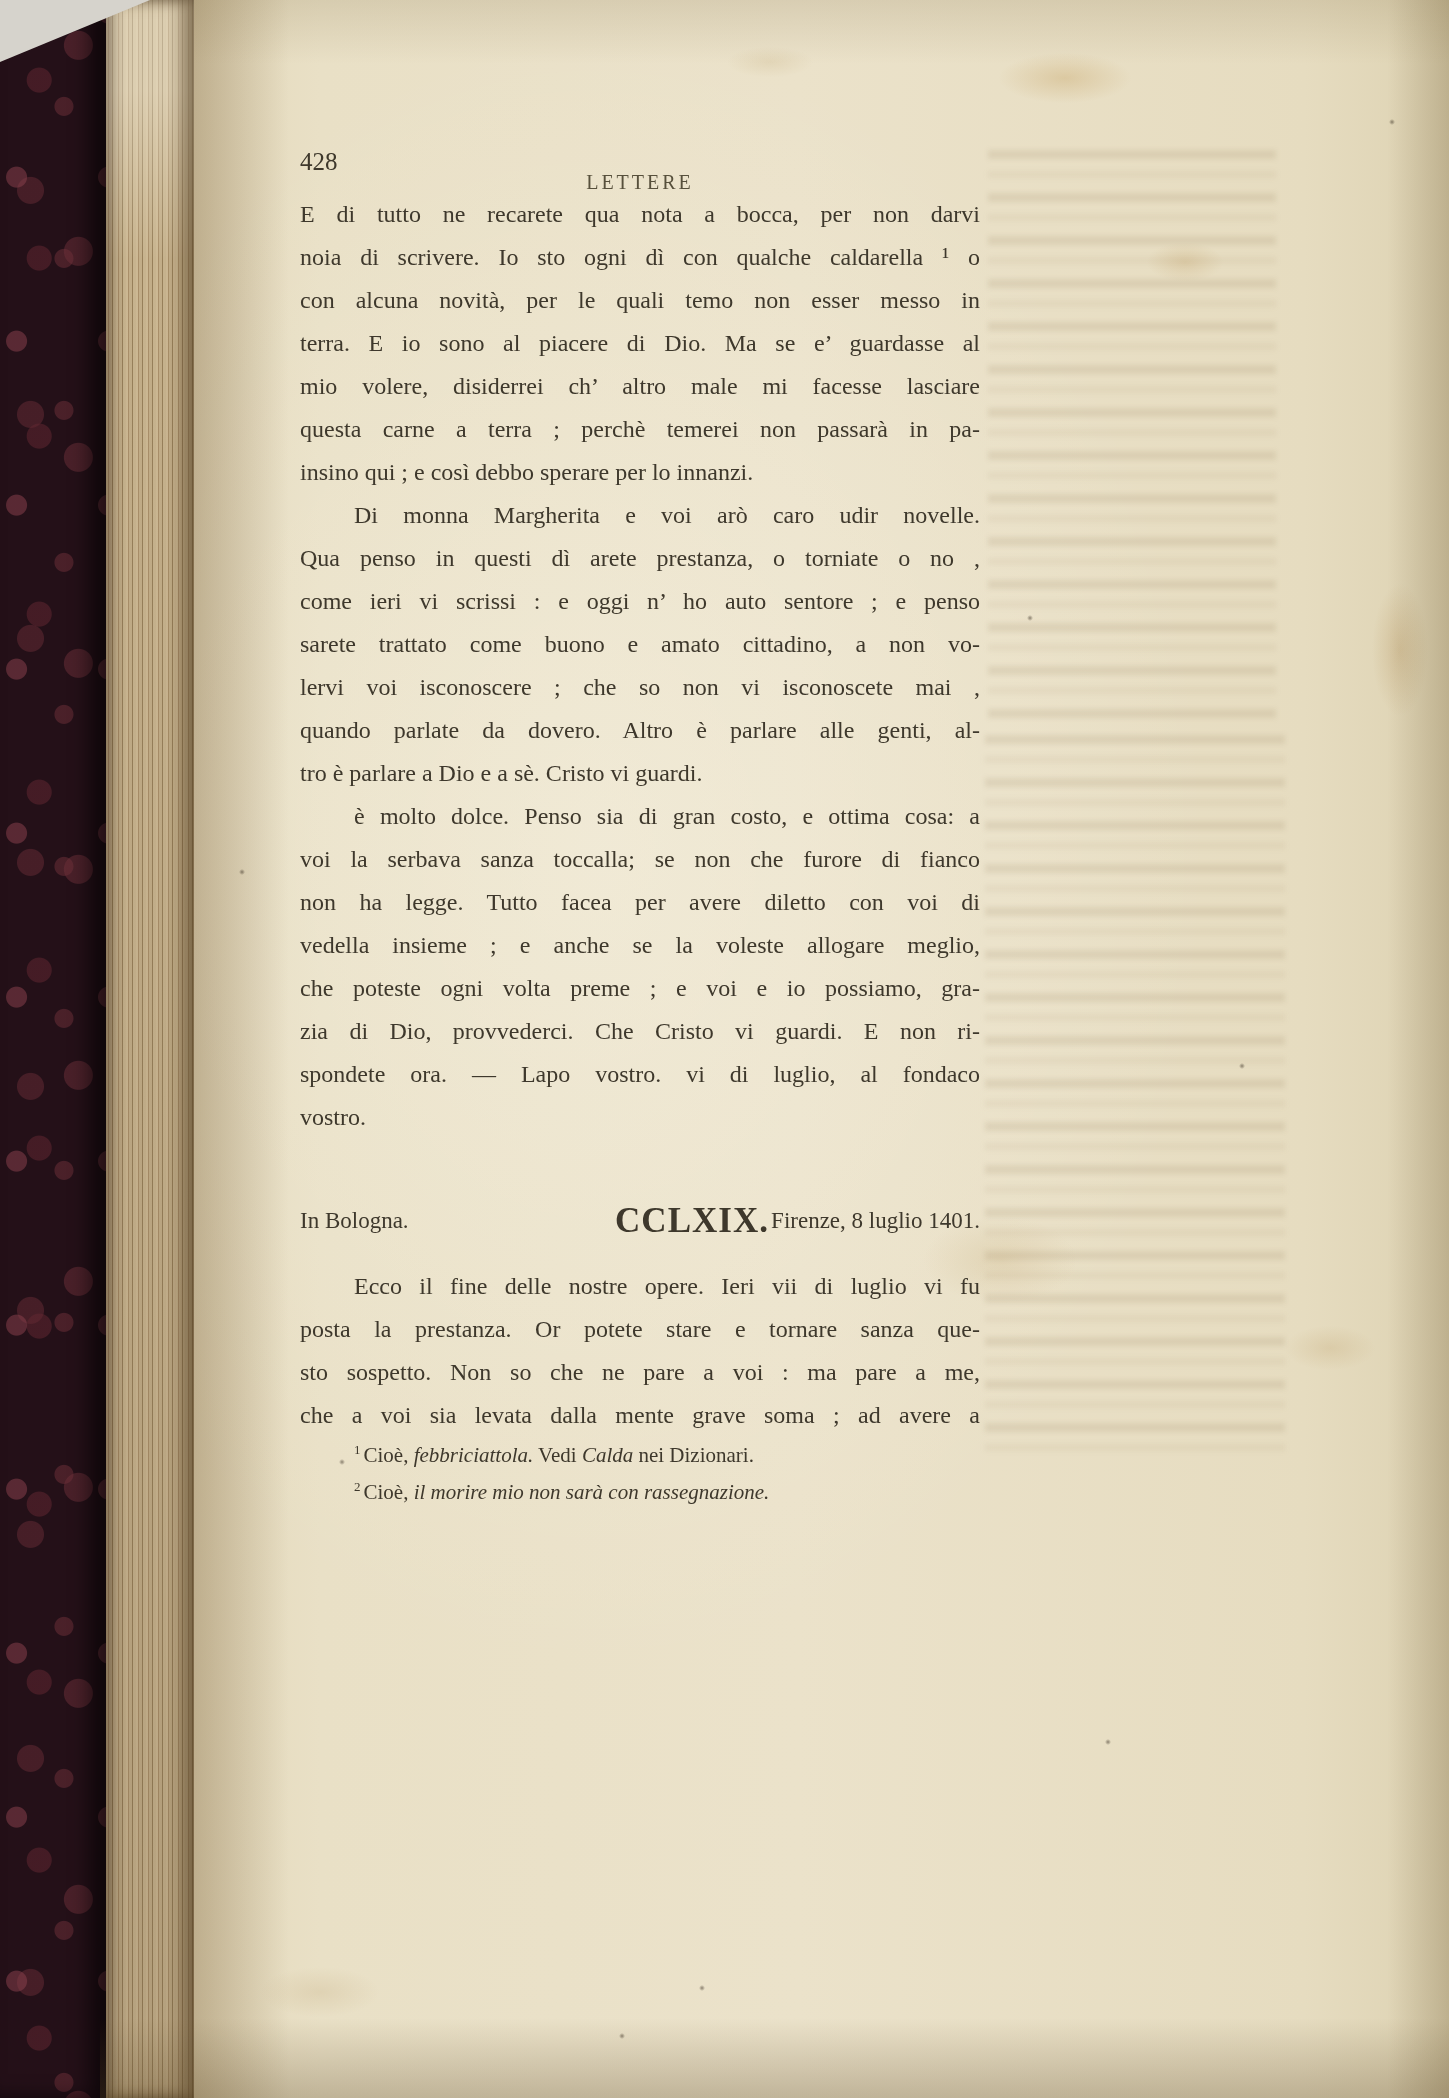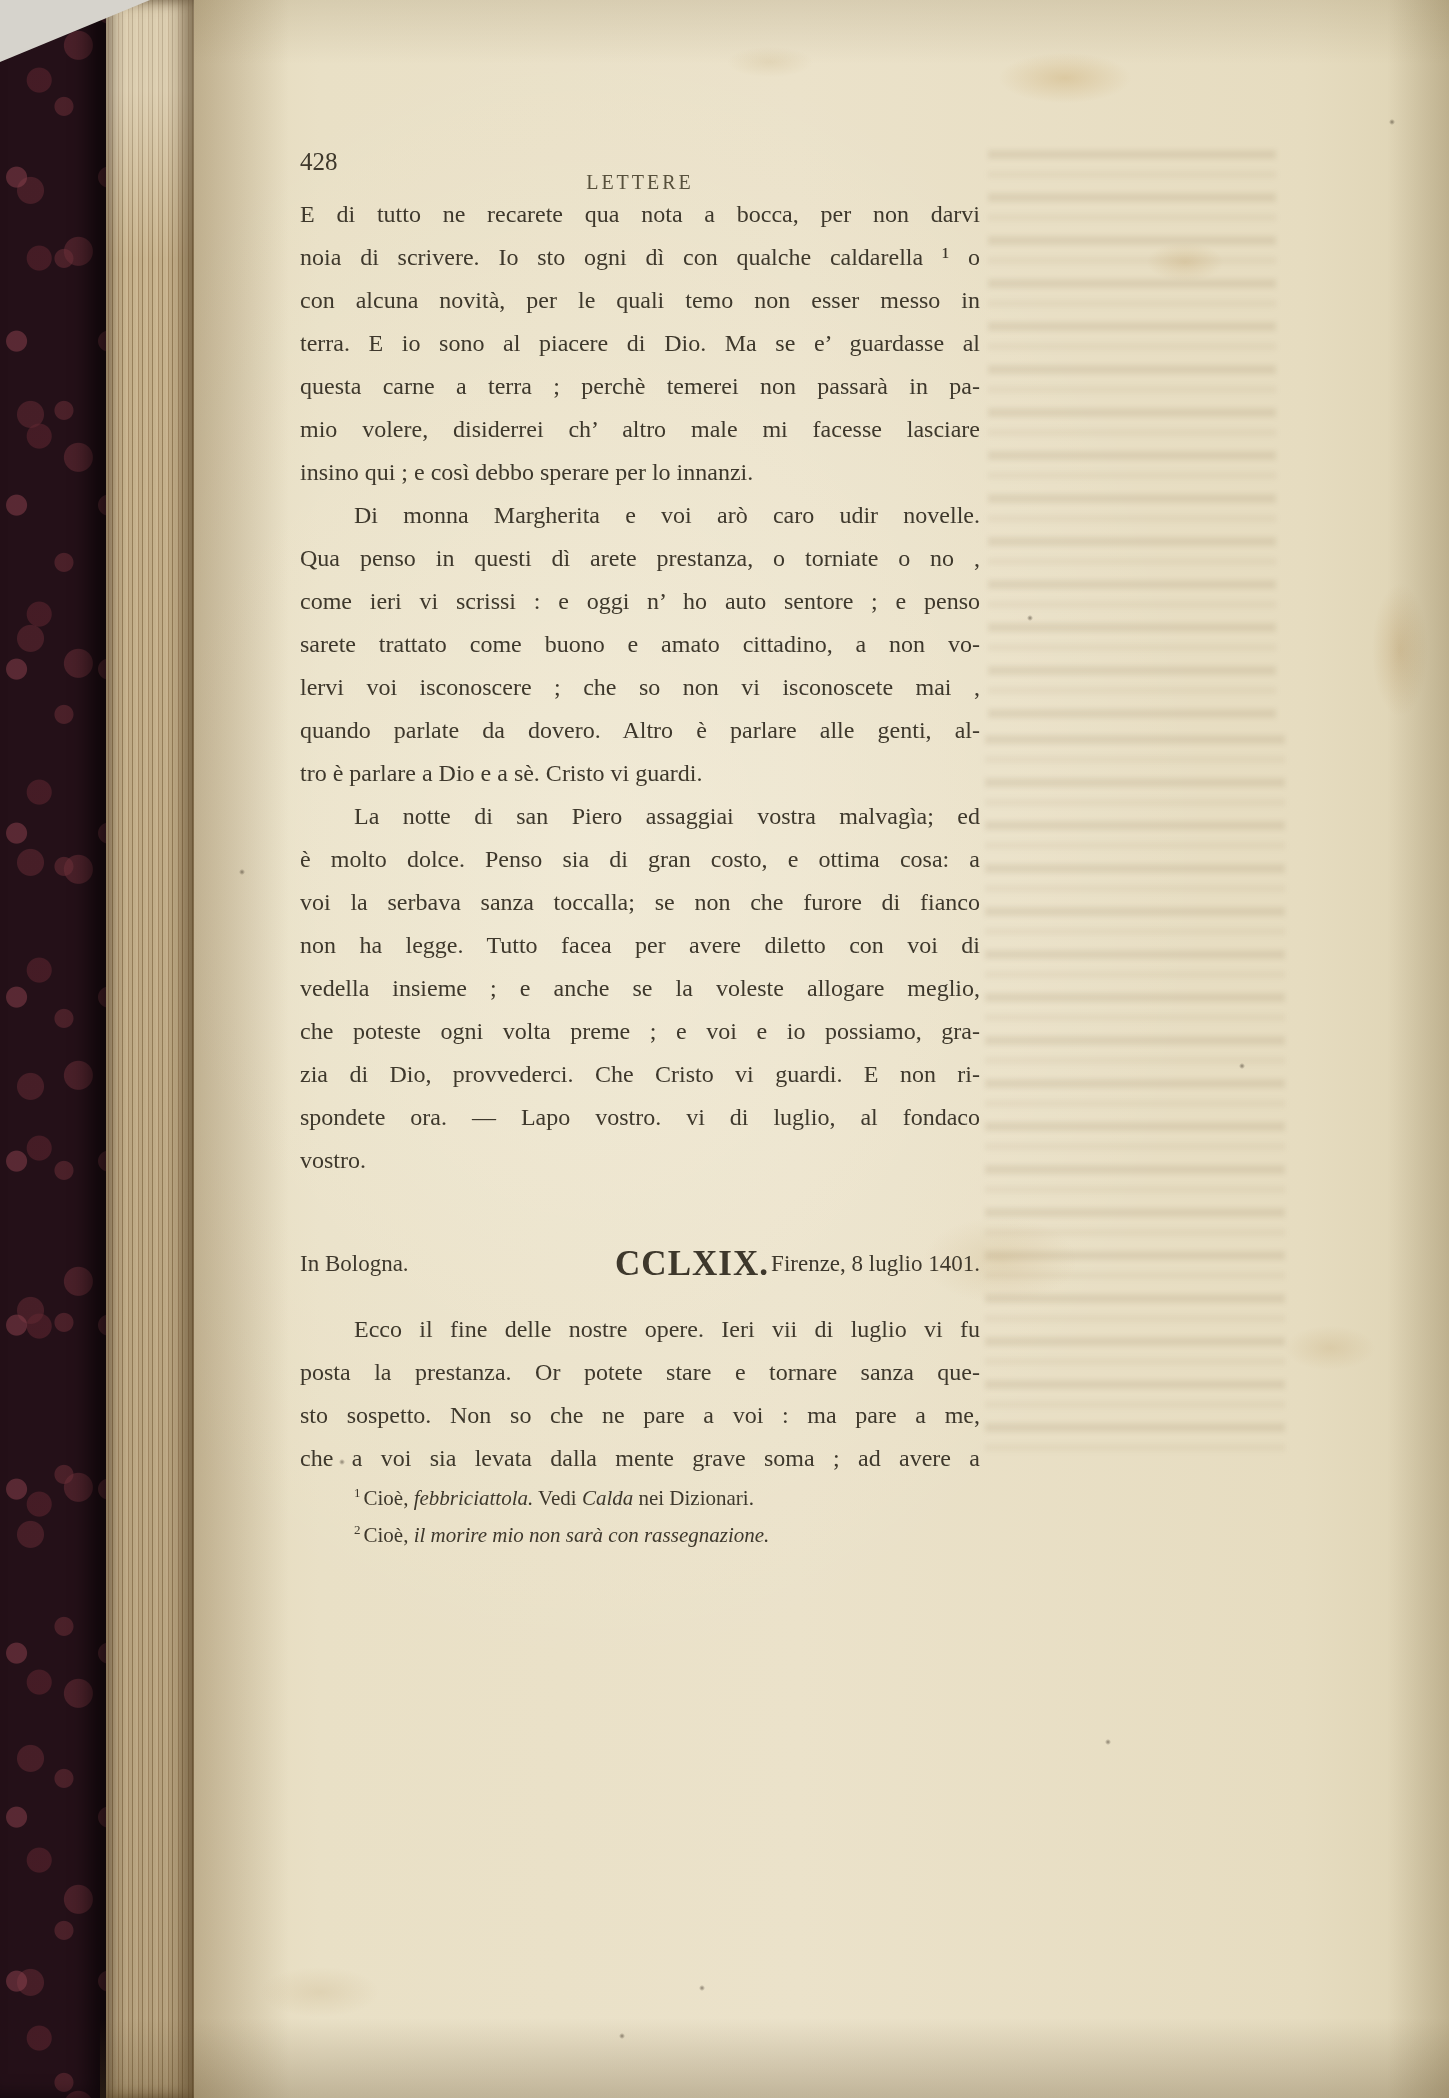--- a/index.html
+++ b/index.html
@@ -121,37 +121,36 @@
     <header class="page-header">
       <span class="page-number">428</span>
       <span class="running-header">LETTERE</span>
     </header>
 
     <div class="para">
       <div class="line jl">E di tutto ne recarete qua nota a bocca, per non darvi</div>
       <div class="line jl">noia di scrivere. Io sto ogni dì con qualche caldarella ¹ o</div>
       <div class="line jl">con alcuna novità, per le quali temo non esser messo in</div>
       <div class="line jl">terra. E io sono al piacere di Dio. Ma se e’ guardasse al</div>
+      <div class="line jl">mio volere, disiderrei ch’ altro male mi facesse lasciare</div>
       <div class="line jl">questa carne a terra ; perchè temerei non passarà in pa-</div>
-      <div class="line jl">mio volere, disiderrei ch’ altro male mi facesse lasciare</div>
       <div class="line ll">insino qui ; e così debbo sperare per lo innanzi.</div>
     </div>
 
     <div class="para indent">
       <div class="line jl">Di monna Margherita e voi arò caro udir novelle.</div>
       <div class="line jl">Qua penso in questi dì arete prestanza, o torniate o no ,</div>
       <div class="line jl">come ieri vi scrissi : e oggi n’ ho auto sentore ; e penso</div>
       <div class="line jl">sarete trattato come buono e amato cittadino, a non vo-</div>
       <div class="line jl">lervi voi isconoscere ; che so non vi isconoscete mai ,</div>
       <div class="line jl">quando parlate da dovero. Altro è parlare alle genti, al-</div>
       <div class="line ll">tro è parlare a Dio e a sè. Cristo vi guardi.</div>
     </div>
 
     <div class="para indent">
-      <div class="line jl">La notte di san Piero assaggiai vostra malvagìa; ed</div>
       <div class="line jl">è molto dolce. Penso sia di gran costo, e ottima cosa: a</div>
       <div class="line jl">voi la serbava sanza toccalla; se non che furore di fianco</div>
       <div class="line jl">non ha legge. Tutto facea per avere diletto con voi di</div>
       <div class="line jl">vedella insieme ; e anche se la voleste allogare meglio,</div>
       <div class="line jl">che poteste ogni volta preme ; e voi e io possiamo, gra-</div>
       <div class="line jl">zia di Dio, provvederci. Che Cristo vi guardi. E non ri-</div>
       <div class="line jl">spondete ora. — Lapo vostro. vi di luglio, al fondaco</div>
       <div class="line ll">vostro.</div>
     </div>
 

